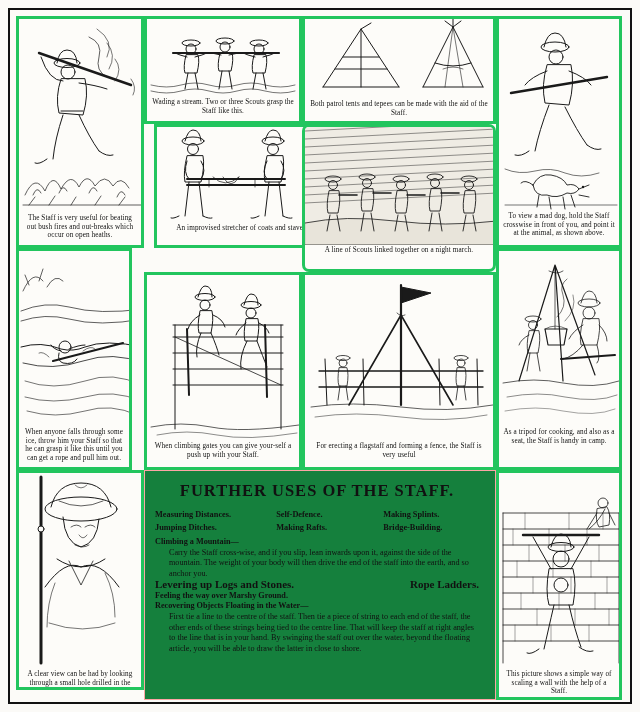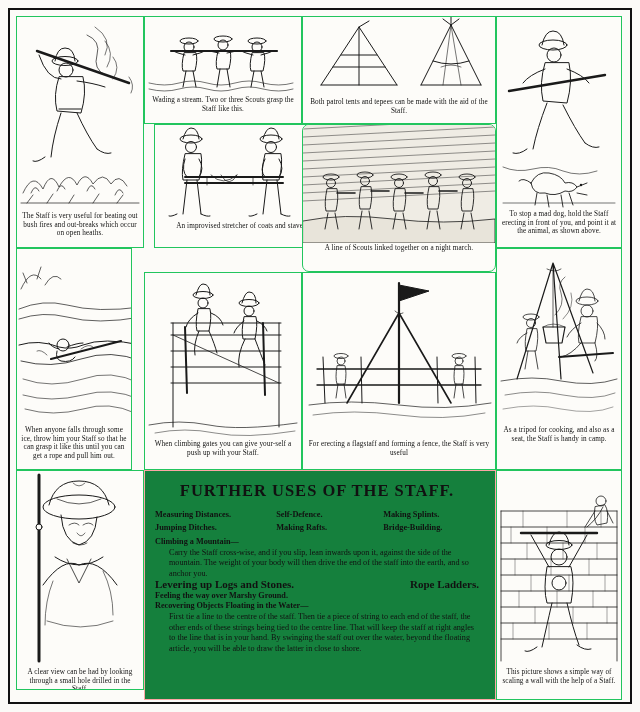--- a/index.html
+++ b/index.html
@@ -14,21 +14,21 @@
     box-sizing:border-box;
   }
   .sheet{
     position:absolute;left:8px;top:8px;width:624px;height:696px;
     border:2px solid #111;
     box-sizing:border-box;
     background:#fcfbf8;
   }
   .cell{
     position:absolute;
-    border:1px solid #22c55e;
+    border:3px solid #22c55e;
     box-sizing:border-box;
     background:#fdfcf9;
     overflow:hidden;
   }
   .art{
     position:relative;
     width:100%;
     box-sizing:border-box;
   }
   .cap{
@@ -220,21 +220,21 @@
               <circle cx="84" cy="168" r="1.2" class="fillink"></circle>
               <path d="M40 176 l-2 12 M50 178 l2 12 M64 178 l2 12 M72 176 l4 12"></path>
               <path d="M34 166 q-8 -6 -12 -2"></path>
             </g>
           </g>
           <g class="ink" stroke-width=".6">
             <path d="M6 150 q14 6 30 2 q16 -4 30 2 q16 6 34 0 M6 186 h112"></path>
           </g>
         </svg>
       </div>
-      <div class="cap">To stop a mad dog, hold the Staff erecting in front of you, and point it at the animal, as shown above.</div>
+      <div class="cap">To view a mad dog, hold the Staff crosswise in front of you, and point it at the animal, as shown above.</div>
     </div>
 
     <div class="cell" style="left:144px;top:114px;width:176px;height:124px;">
       <div class="art">
         <svg width="156" height="96" viewBox="0 0 156 96">
           <g class="ink" stroke-width="1">
 
             <line x1="30" y1="52" x2="128" y2="52" stroke-width="2"></line>
             <line x1="30" y1="58" x2="128" y2="58" stroke-width="2"></line>
 

